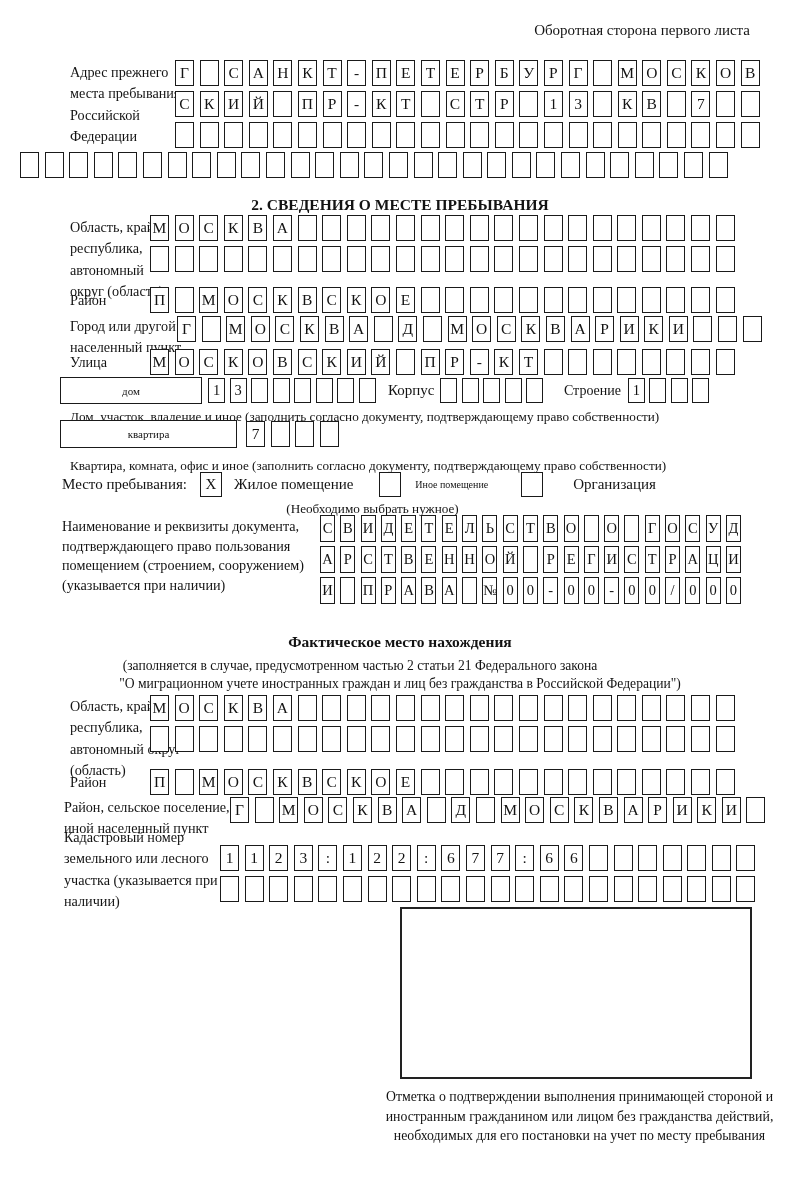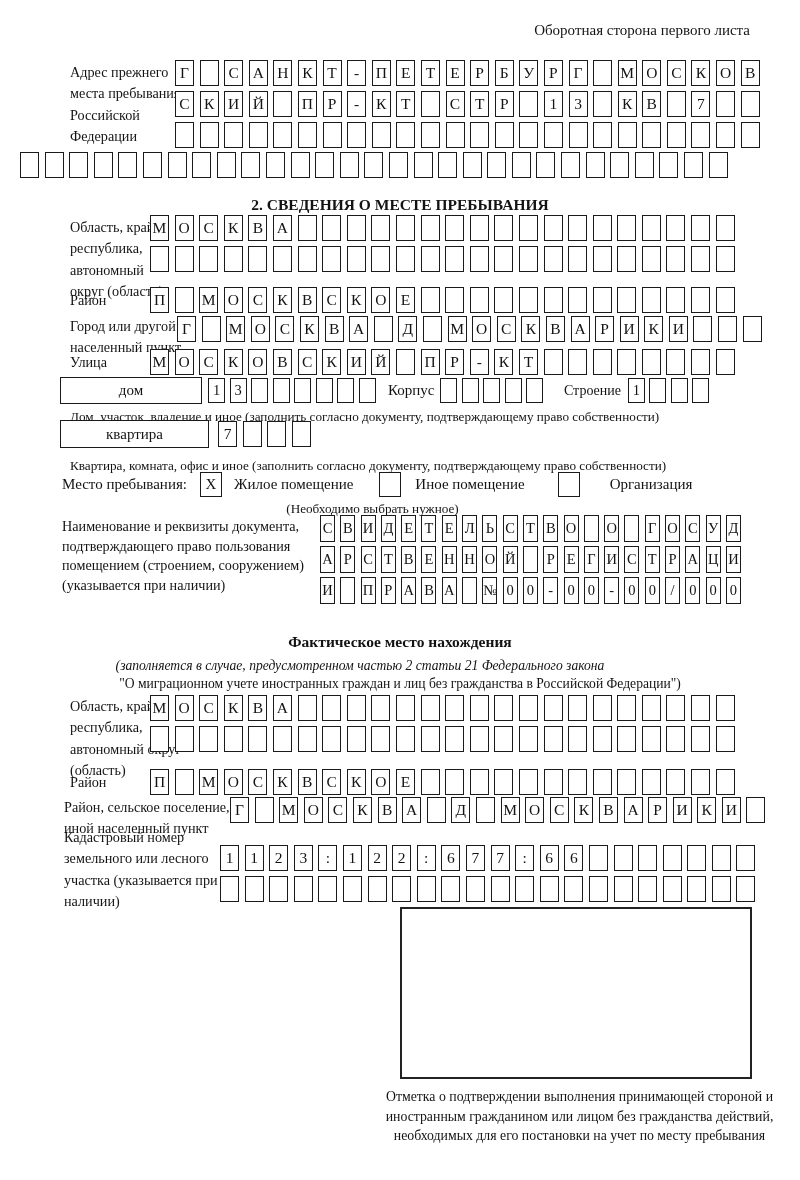--- a/index.html
+++ b/index.html
@@ -14,21 +14,21 @@
   .boxrow { position:absolute; display:flex; }
   .cbox {
     width:19px; height:26px; border:1.6px solid #1a1a1a; margin-right:5.6px;
     display:flex; align-items:center; justify-content:center;
     font-size:15.5px; line-height:1; flex:none; background:#fff;
   }
   .boxrow.sm .cbox { width:15px; height:27px; margin-right:5.3px; font-size:14.5px; }
   .boxrow.hs .cbox { width:17px; height:25px; margin-right:4.5px; font-size:14.5px; }
   .rect {
     border:1.6px solid #1a1a1a; background:#fff;
-    display:flex; align-items:center; justify-content:center; font-size:15px; flex:none;
+    display:flex; align-items:center; justify-content:center; font-size:11px; flex:none;
   }
   .flexrow { position:absolute; display:flex; align-items:center; }
   .chk {
     width:22px; height:25px; border:1.6px solid #1a1a1a; flex:none;
     display:flex; align-items:center; justify-content:center; font-size:15px; background:#fff;
   }
   .bigbox { position:absolute; border:2px solid #222; background:#fff; }
   .doc-label { line-height:1.38; }
 </style>
 </head>
@@ -313,36 +313,36 @@
     <div class="boxrow hs" style="position:static; margin-left:7px;">
         <span class="cbox">1</span>
         <span class="cbox"></span>
         <span class="cbox"></span>
         <span class="cbox"></span>
       </div>
   </div>
   <div class="abs note" style="left:70px; top:408px; width:700px;">Дом, участок, владение и иное (заполнить согласно документу, подтверждающему право собственности)</div>
 
   <div class="flexrow" style="left:60px; top:420px;">
-    <div class="rect" style="width:149px; height:28px;">квартира</div>
+    <div class="rect" style="width:177px; height:28px;">квартира</div>
     <div class="boxrow" style="position:static; margin-left:9px;">
         <span class="cbox">7</span>
         <span class="cbox"></span>
         <span class="cbox"></span>
         <span class="cbox"></span>
       </div>
   </div>
   <div class="abs note" style="left:70px; top:457px; width:700px;">Квартира, комната, офис и иное (заполнить согласно документу, подтверждающему право собственности)</div>
 
   <div class="flexrow" style="left:62px; top:472px;">
     <div class="label" style="font-size:15px;">Место пребывания:</div>
     <div class="chk" style="margin-left:13px;">X</div>
     <div class="label" style="margin-left:12px; font-size:15px;">Жилое помещение</div>
     <div class="chk" style="margin-left:26px;"></div>
-    <div class="label" style="margin-left:14px; font-size:15px;">Иное помещение</div>
+    <div class="label" style="margin-left:14px; font-size:10px;">Иное помещение</div>
     <div class="chk" style="margin-left:33px;"></div>
     <div class="label" style="margin-left:30px; font-size:15px;">Организация</div>
   </div>
   <div class="abs label doc-label" style="left:62px; top:517px; width:252px;">Наименование и реквизиты документа, подтверждающего право пользования помещением (строением, сооружением) (указывается при наличии)</div>
 
   <div class="abs note center" style="left:0; top:500px; width:745px;">(Необходимо выбрать нужное)</div>
   <div class="boxrow sm" style="left:320px; top:515px;">
       <span class="cbox">С</span>
       <span class="cbox">В</span>
       <span class="cbox">И</span>
@@ -406,21 +406,21 @@
       <span class="cbox">-</span>
       <span class="cbox">0</span>
       <span class="cbox">0</span>
       <span class="cbox">/</span>
       <span class="cbox">0</span>
       <span class="cbox">0</span>
       <span class="cbox">0</span>
     </div>
 
   <div class="abs hdr" style="left:0; top:633px; width:800px;">Фактическое место нахождения</div>
-  <div class="abs note center" style="left:0; top:657px; width:720px; font-size:13.6px;font-style:italic;">(заполняется в случае, предусмотренном частью 2 статьи 21 Федерального закона</div>
+  <div class="abs note center" style="left:0; top:657px; width:720px; font-size:13.6px;">(заполняется в случае, предусмотренном частью 2 статьи 21 Федерального закона</div>
   <div class="abs note center" style="left:0; top:675px; width:800px; font-size:13.6px;">"О миграционном учете иностранных граждан и лиц без гражданства в Российской Федерации")</div>
 
   <div class="abs label" style="left:70px; top:696px; width:134px;">Область, край, республика, автономный округ (область)</div>
   <div class="boxrow" style="left:150px; top:695px;">
       <span class="cbox">М</span>
       <span class="cbox">О</span>
       <span class="cbox">С</span>
       <span class="cbox">К</span>
       <span class="cbox">В</span>
       <span class="cbox">А</span>

